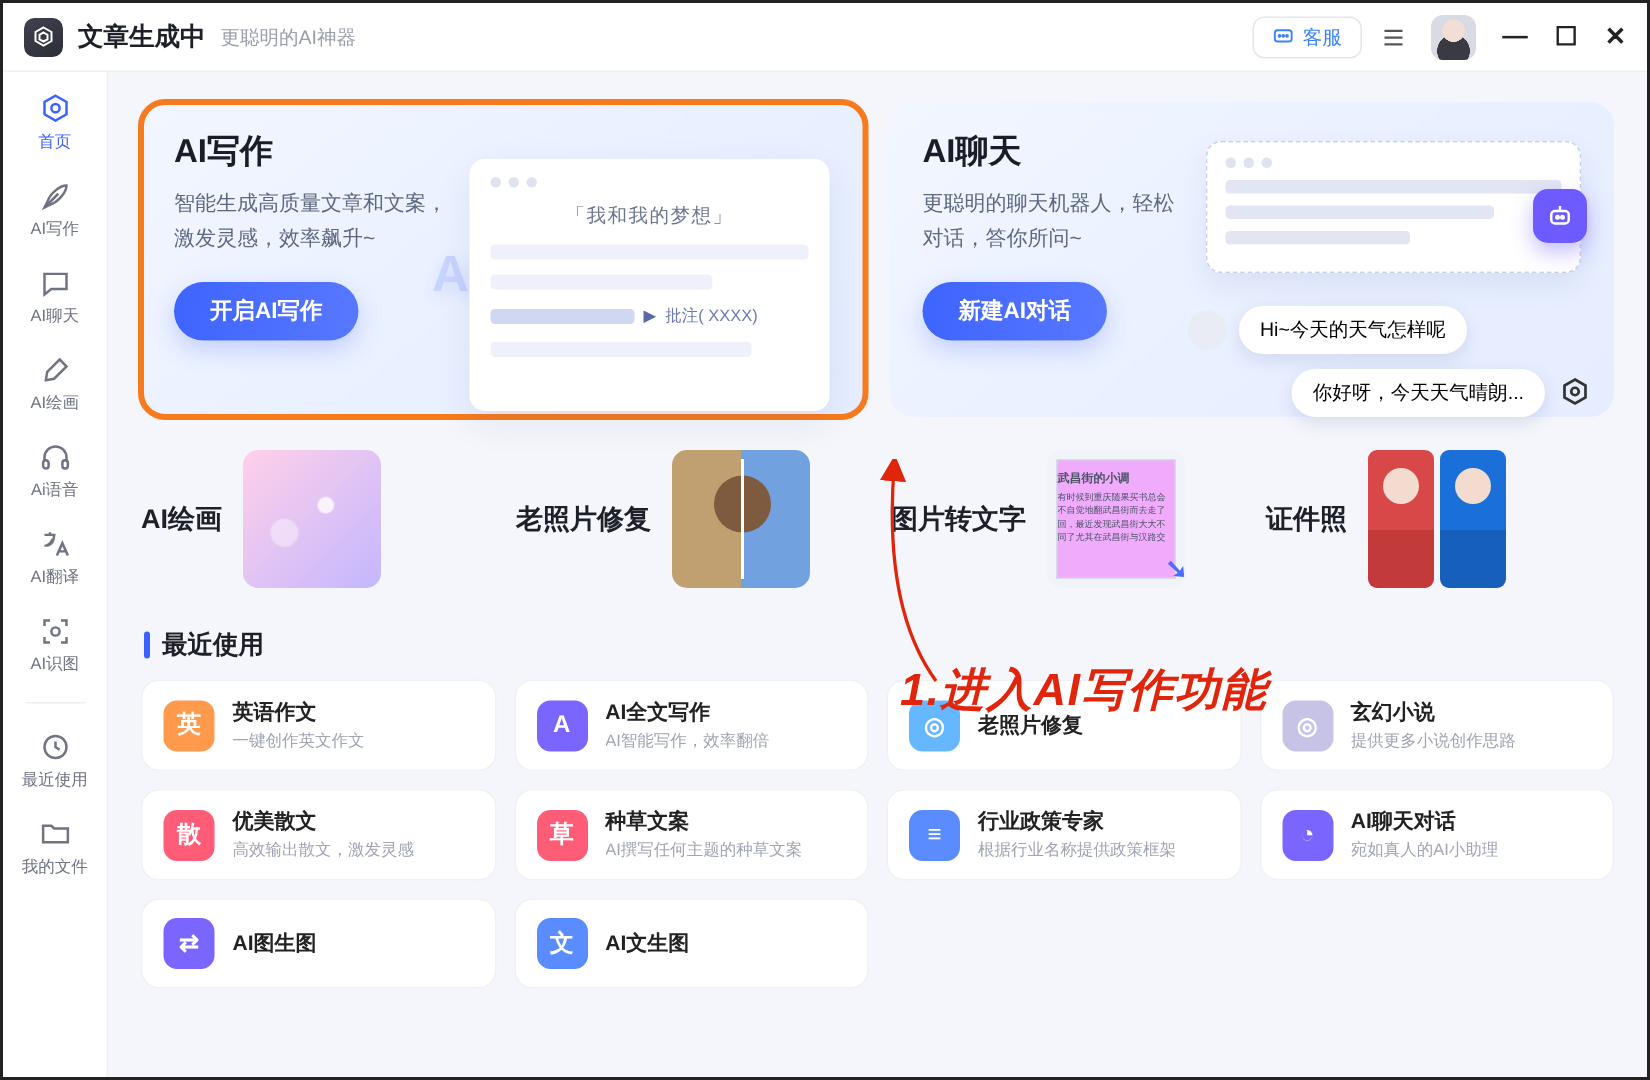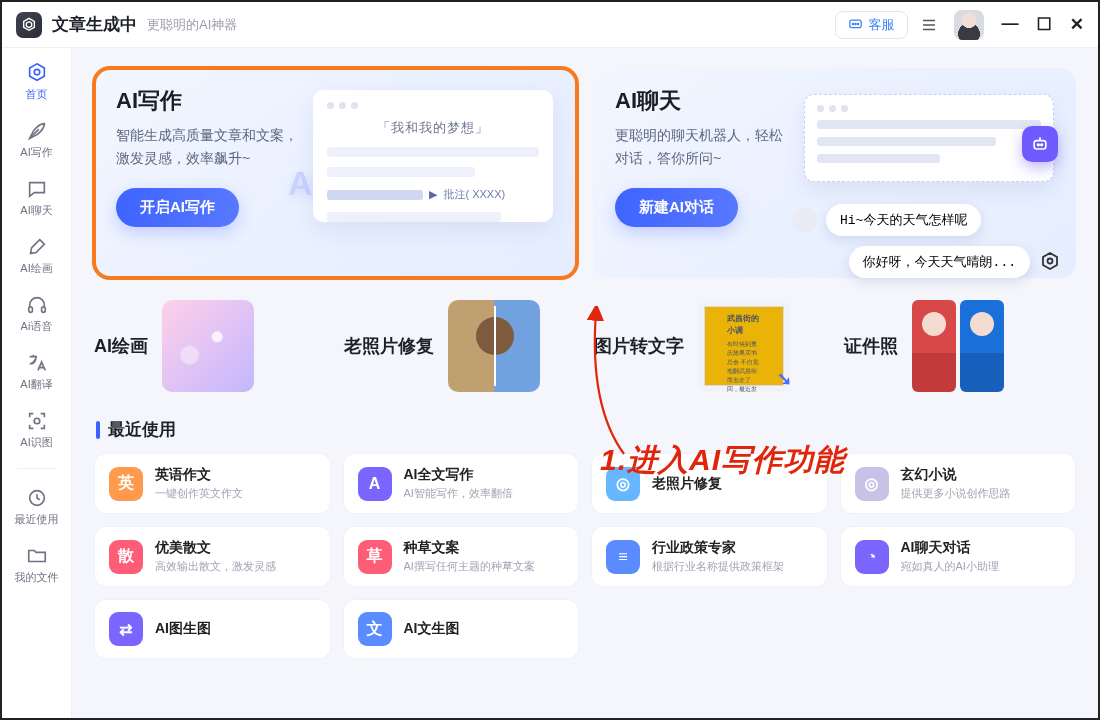--- a/index.html
+++ b/index.html
@@ -40,55 +40,55 @@
   .main{flex:1;background:var(--bg);overflow:auto;padding:20px 22px 24px 22px;}
   .hero-row{display:flex;gap:16px;}
   .hero{flex:1;border-radius:16px;padding:18px 20px 18px 22px;background:linear-gradient(140deg,#f2f6ff,#e9f0ff 55%,#e6edff);position:relative;min-height:210px;display:flex;gap:16px;}
   .hero.highlight{outline:4px solid var(--orange);outline-offset:-2px;}
   .hero h2{margin:0 0 8px 0;font-size:22px;font-weight:800;color:#1a1d27;}
   .hero .desc{font-size:14px;color:#5c6880;line-height:1.65;}
   .cta{margin-top:18px;display:inline-flex;align-items:center;padding:10px 24px;background:linear-gradient(95deg,#3e64ff,#5878ff);color:#fff;border-radius:100px;font-size:15px;font-weight:700;cursor:pointer;box-shadow:0 6px 16px rgba(68,100,255,.25);}
   .hero-left{flex:0 0 200px;}
   .hero-right{flex:1;position:relative;}
   
-  .mock-panel{position:absolute;right:4px;top:4px;width:240px;height:132px;background:#fff;border-radius:10px;box-shadow:0 8px 24px rgba(30,50,120,.08);padding:12px 14px 8px 14px;}
+  .mock-panel{position:absolute;right:4px;top:20px;width:240px;height:168px;background:#fff;border-radius:10px;box-shadow:0 8px 24px rgba(30,50,120,.08);padding:12px 14px 8px 14px;}
   .mock-dots{display:flex;gap:5px;}
   .mock-dots i{width:7px;height:7px;border-radius:50%;background:#dfe3ef;}
   .mock-brackets{text-align:center;font-size:13px;color:#6c7690;margin-top:10px;letter-spacing:1px;}
   .mock-row{height:10px;background:#eef1f9;border-radius:3px;margin-top:10px;}
   .mock-row.tag{display:flex;align-items:center;gap:6px;height:auto;background:none;color:#6d7bb2;font-size:11px;}
   .mock-row.tag .bar{flex:0 0 96px;height:10px;background:#cfd7f2;border-radius:3px;}
   .ai-mark{position:absolute;left:-44px;top:78px;font-weight:800;font-size:34px;color:#c8d3ff;text-shadow:0 3px 10px rgba(100,130,255,.2);}
   .gen-chip{position:absolute;left:6px;right:6px;bottom:10px;background:#fff;border-radius:22px;padding:8px 12px 8px 22px;display:flex;align-items:center;justify-content:space-between;font-size:13px;color:#52566a;box-shadow:0 6px 14px rgba(30,50,120,.12);}
   .hex-icon{width:22px;height:22px;}
   
   .chat-mock{position:absolute;right:2px;top:8px;width:250px;height:184px;}
   .chat-card{background:#fff;border-radius:10px;padding:10px 12px;box-shadow:0 8px 20px rgba(30,50,120,.08);}
   .chat-dots{display:flex;gap:5px;margin-bottom:8px;}
   .chat-dots i{width:7px;height:7px;border-radius:50%;background:#dfe3ef;}
   .chat-line{height:9px;background:#e2e6f3;border-radius:3px;margin-bottom:8px;}
   .chat-bubbles{position:absolute;left:-12px;right:-8px;bottom:0;}
   .bubble{display:flex;align-items:center;gap:8px;margin-top:10px;}
-  .bubble .txt{background:#fff;border-radius:18px;padding:7px 14px;font-size:13px;box-shadow:0 4px 12px rgba(30,50,120,.12);font-family:Liberation Mono, monospace;}
+  .bubble .txt{background:#fff;border-radius:18px;padding:7px 14px;font-size:13px;box-shadow:0 4px 12px rgba(30,50,120,.12);}
   .bubble .bav{width:26px;height:26px;border-radius:50%;background:#e9ecf5;}
   .bubble.right{justify-content:flex-end;}
   .bot-fab{position:absolute;right:-4px;top:32px;width:36px;height:36px;border-radius:10px;background:#6e5bff;display:flex;align-items:center;justify-content:center;box-shadow:0 6px 14px rgba(110,91,255,.4);}
   .bot-fab svg{width:20px;height:20px;}
   
   .tiles{display:flex;gap:18px;margin-top:22px;}
   .tile{flex:1;display:flex;align-items:center;gap:14px;cursor:pointer;}
   .tile h3{margin:0;font-size:18px;font-weight:800;color:#1d2028;}
   .tile-thumb{width:92px;height:92px;border-radius:10px;overflow:hidden;flex:0 0 92px;position:relative;}
   .thumb-draw{background:linear-gradient(135deg,#ffd0e9,#c3b7ff);}
   .thumb-draw::after{content:"";position:absolute;inset:0;background:radial-gradient(circle at 60% 40%,rgba(255,255,255,.8) 0 6%,transparent 8%),radial-gradient(circle at 30% 60%,rgba(255,255,255,.4) 0 10%,transparent 12%);}
   .thumb-photo{background:linear-gradient(90deg,#c0a070 0 50%,#71a2df 50% 100%);}
   .thumb-photo::after{content:"";position:absolute;left:50%;top:6px;bottom:6px;width:2px;background:#fff;}
   .thumb-photo .head{position:absolute;left:30%;top:18%;width:38px;height:38px;border-radius:50%;background:#7e5a3f;}
   .thumb-ocr{background:#f0f3f8;padding:6px;}
-  .thumb-ocr .paper{position:absolute;inset:6px;background:#eab308;border:1px solid #d6dbe7;padding:6px 22px;font-size:6px;color:#4a5366;line-height:1.5;}
+  .thumb-ocr .paper{position:absolute;inset:6px;background:#f0abfc;border:1px solid #d6dbe7;padding:6px 0;font-size:6px;color:#4a5366;line-height:1.5;}
   .thumb-ocr .h{font-weight:700;font-size:8px;margin-bottom:3px;}
   .thumb-ocr .arrow{position:absolute;right:-2px;bottom:2px;color:#4d6dff;font-size:18px;font-weight:800;}
   .tile-id{display:flex;gap:4px;}
   .tile-id .thumb-id{width:44px;height:92px;border-radius:6px;}
   .id-red{background:linear-gradient(180deg,#d94848 0 58%,#c23a3a 58% 100%);}
   .id-blue{background:linear-gradient(180deg,#1a70d8 0 58%,#165fba 58% 100%);}
   .thumb-id::before{content:"";position:absolute;width:24px;height:24px;border-radius:50%;background:#f3dccf;top:12px;left:50%;transform:translateX(-50%);}
   .thumb-id{position:relative;}
   
   .sect-title{display:flex;align-items:center;gap:8px;margin:26px 0 12px 2px;font-size:17px;font-weight:800;color:#1d2028;}

